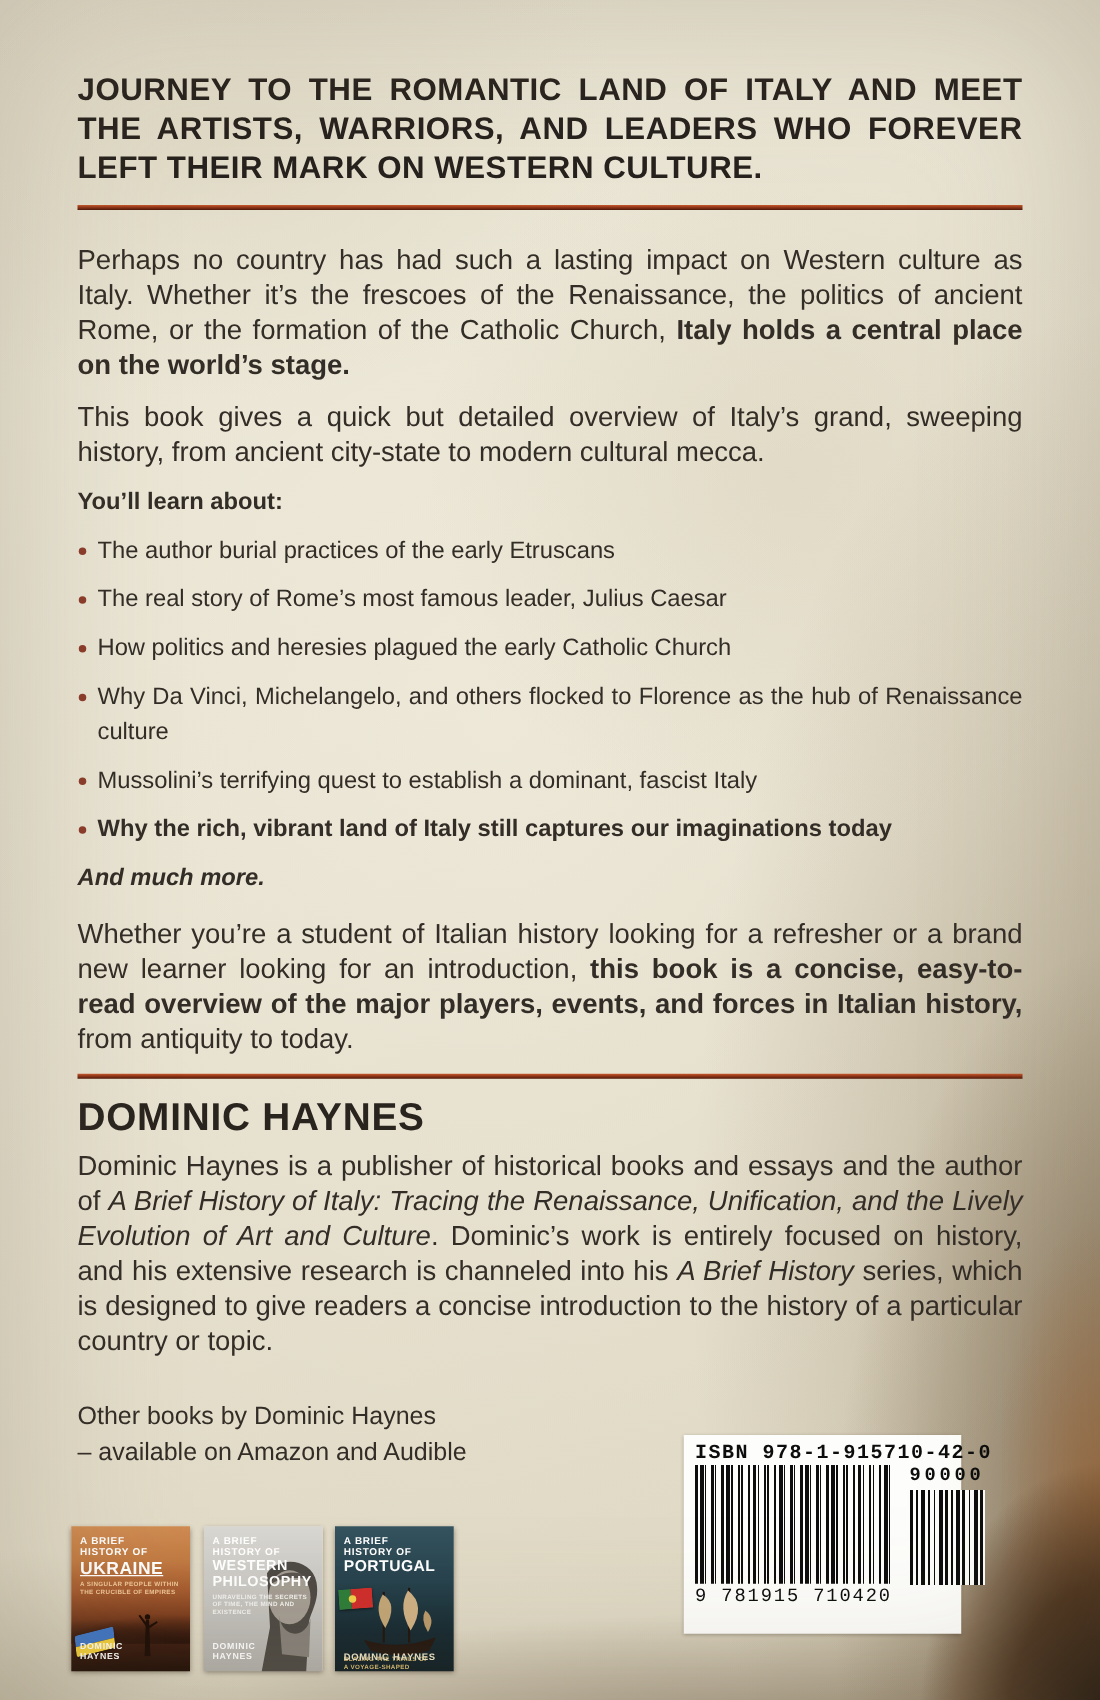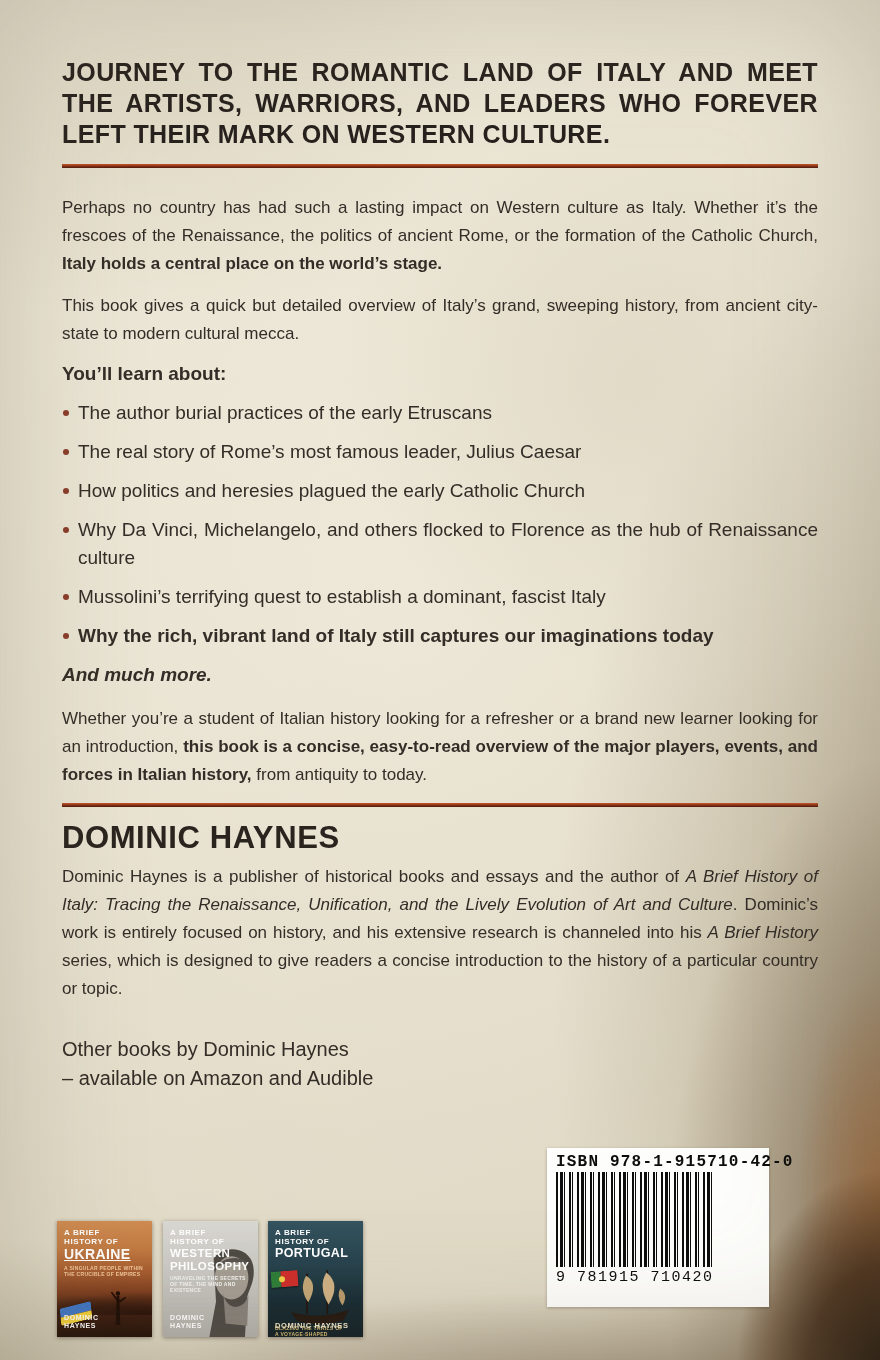--- a/index.html
+++ b/index.html
@@ -18,21 +18,21 @@
       radial-gradient(ellipse 950px 1050px at 45% 42%, rgba(255,252,240,0.30) 0%, rgba(255,252,240,0) 72%),
       linear-gradient(160deg,#eae5d4 0%,#e5dfcd 45%,#ddd6c1 100%);
   }
   .page::after{content:"";position:absolute;inset:0;pointer-events:none;
     box-shadow:inset 0 0 140px rgba(108,94,68,0.28);}
   .content{position:absolute;left:0;top:0;right:0;padding:57px 62px 0;box-sizing:border-box;}
   .headline{font-size:25px;line-height:31px;font-weight:700;letter-spacing:0.4px;
     color:#28221e;text-align:justify;text-align-last:left;margin:0;}
   .rule{height:4px;margin:14px 0 0;border:0;
     background:linear-gradient(180deg,#c65a2e 0%,#993a1b 40%,#4d1708 100%);}
-  .body-text{font-size:17px;line-height:28px;text-align:justify;margin:0;}
+  .body-text{font-size:22px;line-height:28px;text-align:justify;margin:0;}
   .mt-p1{margin-top:26px;}
   .mt-p2{margin-top:14px;}
   b{font-weight:700;}
   .learn-heading{font-size:19px;line-height:28px;font-weight:700;margin:12px 0 0;}
   .learn-list{list-style:none;margin:11px 0 0;padding:0;}
   .learn-list li{position:relative;padding-left:16px;margin:0 0 11px;
     font-size:19px;line-height:28px;text-align:justify;}
   .learn-list .dot{position:absolute;left:1px;top:11px;width:6px;height:6px;
     border-radius:50%;background:#8a3b28;}
   .bold-item{font-weight:700;}
@@ -197,15 +197,19 @@
     <div class="cv-author">DOMINIC HAYNES</div>
   </div>
 
   <div class="barcode-box">
     <div class="bc-isbn">ISBN 978-1-915710-42-0</div>
     <div class="bc-mid">
       <div class="bc-main">
         <div class="bc-main-bars"></div>
         <div class="bc-main-digits">9 781915 710420</div>
       </div>
+      <div class="bc-addon">
+        <div class="bc-addon-num">90000</div>
+        <div class="bc-addon-bars"></div>
+      </div>
     </div>
   </div>
 </div>
 
 </body></html>

